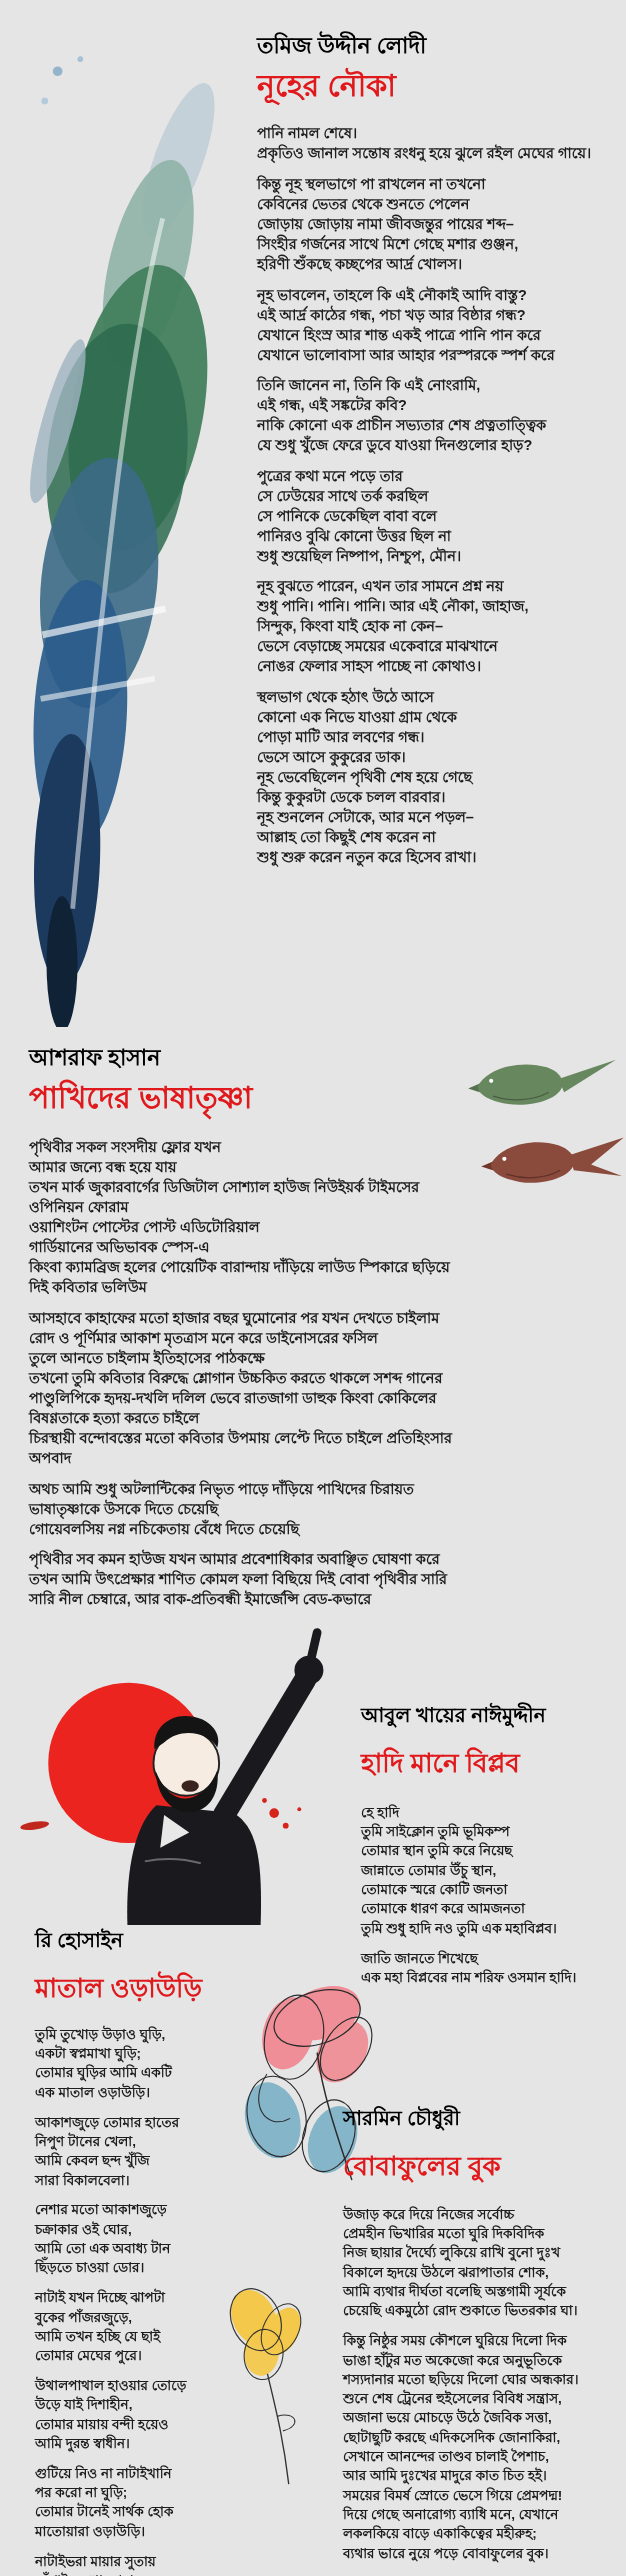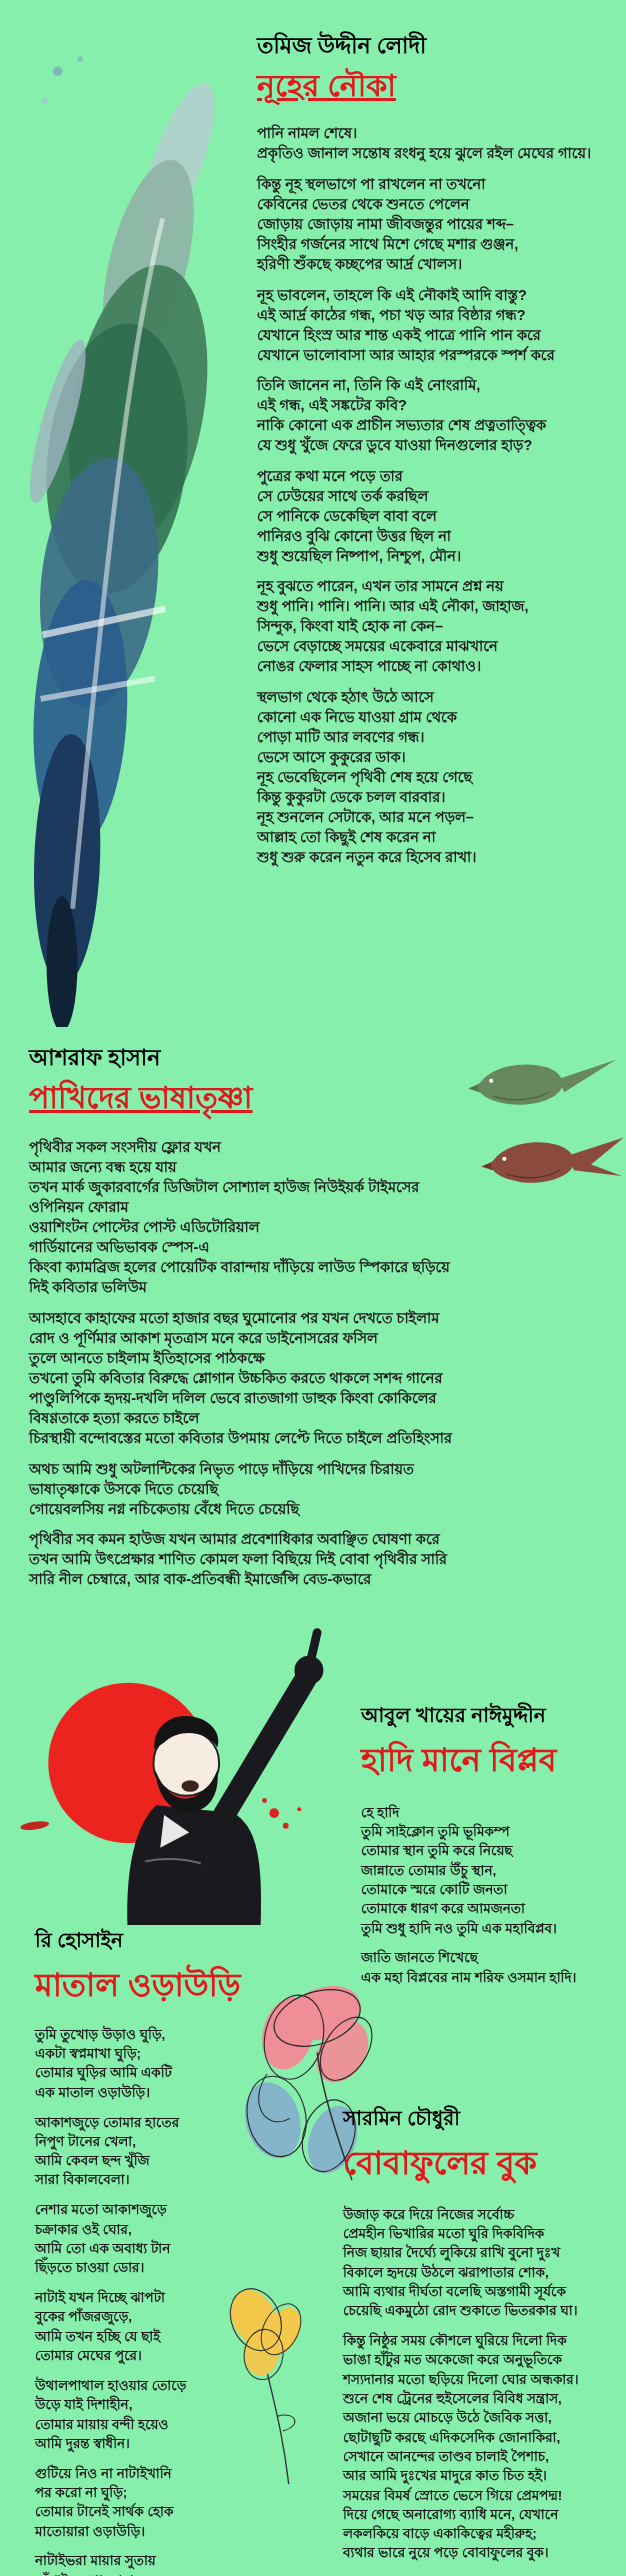--- a/index.html
+++ b/index.html
@@ -1,28 +1,28 @@
 <!DOCTYPE html>
 <html><head>
 <meta charset="utf-8">
 <style>
   html,body{margin:0;padding:0;background:#fff;}
   #page{
-    position:relative;width:626px;height:2576px;background:#86efac;
+    position:relative;width:626px;height:2576px;background:#e5e5e5;
     font-family:"Liberation Sans",sans-serif;color:#1d1d1d;overflow:hidden;
   }
   .section{position:absolute;}
   .author{font-weight:bold;color:#000;line-height:1.15;}
   .ptitle{font-weight:bold;color:#e0191c;line-height:1.15;}
   .big .author{font-size:22px;}
-  .big .ptitle{font-size:30px;margin-top:10.6px;text-decoration:underline;}
+  .big .ptitle{font-size:30px;margin-top:10.6px;}
   .big .body{margin-top:20px;}
   .big .line{font-size:14.5px;line-height:20px;white-space:nowrap;}
   .col .author{font-size:20px;}
-  .col .ptitle{font-size:32px;margin-top:15px;}
+  .col .ptitle{font-size:26px;margin-top:22px;}
   .col .body{margin-top:21px;}
   .col .line{font-size:13.5px;line-height:19.3px;white-space:nowrap;}
   .stanza{margin-bottom:10.6px;font-weight:bold;}
   .illus{position:absolute;}
   .txt-layer{z-index:5;}
   .art-layer{z-index:1;}
 </style>
 </head>
 <body>
 
@@ -133,20 +133,21 @@
           <div class="line">দিই কবিতার ভলিউম</div>
         </div>
         <div class="stanza">
           <div class="line">আসহাবে কাহাফের মতো হাজার বছর ঘুমোনোর পর যখন দেখতে চাইলাম</div>
           <div class="line">রোদ ও পূর্ণিমার আকাশ মৃতত্রাস মনে করে ডাইনোসরের ফসিল</div>
           <div class="line">তুলে আনতে চাইলাম ইতিহাসের পাঠকক্ষে</div>
           <div class="line">তখনো তুমি কবিতার বিরুদ্ধে শ্লোগান উচ্চকিত করতে থাকলে সশব্দ গানের</div>
           <div class="line">পাণ্ডুলিপিকে হৃদয়-দখলি দলিল ভেবে রাতজাগা ডাহুক কিংবা কোকিলের</div>
           <div class="line">বিষণ্ণতাকে হত্যা করতে চাইলে</div>
           <div class="line">চিরস্থায়ী বন্দোবস্তের মতো কবিতার উপমায় লেপ্টে দিতে চাইলে প্রতিহিংসার</div>
+          <div class="line">অপবাদ</div>
         </div>
         <div class="stanza">
           <div class="line">অথচ আমি শুধু অটলান্টিকের নিভৃত পাড়ে দাঁড়িয়ে পাখিদের চিরায়ত</div>
           <div class="line">ভাষাতৃষ্ণাকে উসকে দিতে চেয়েছি</div>
           <div class="line">গোয়েবলসিয় নগ্ন নচিকেতায় বেঁধে দিতে চেয়েছি</div>
         </div>
         <div class="stanza">
           <div class="line">পৃথিবীর সব কমন হাউজ যখন আমার প্রবেশাধিকার অবাঞ্ছিত ঘোষণা করে</div>
           <div class="line">তখন আমি উৎপ্রেক্ষার শাণিত কোমল ফলা বিছিয়ে দিই বোবা পৃথিবীর সারি</div>
           <div class="line">সারি নীল চেম্বারে, আর বাক-প্রতিবন্ধী ইমার্জেন্সি বেড-কভারে</div>

